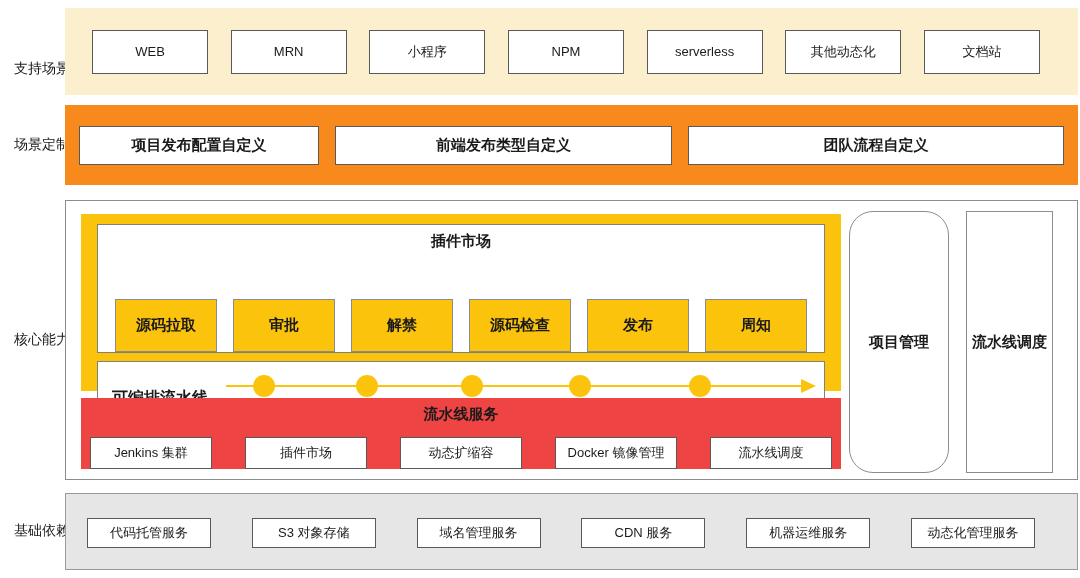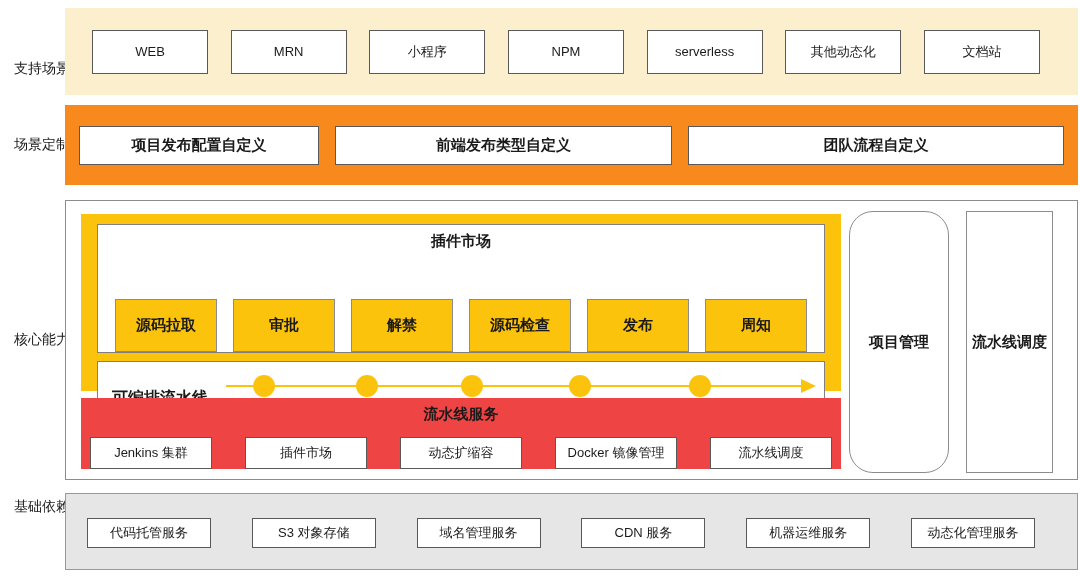--- a/index.html
+++ b/index.html
@@ -135,21 +135,21 @@
   .infra-band .wbox { width: 124px; height: 30px; }
 </style>
 </head>
 <body>
 
 <div class="canvas">
 
   <div class="row-label" style="top:60px">支持场景</div>
   <div class="row-label" style="top:136px">场景定制</div>
   <div class="row-label" style="top:331px">核心能力</div>
-  <div class="row-label" style="top:498px">基础依赖</div>
+  <div class="row-label" style="top:522px">基础依赖</div>
 
   <div class="band custom-band">
     <div class="wbox c0">项目发布配置自定义</div>
     <div class="wbox c1">前端发布类型自定义</div>
     <div class="wbox c2">团队流程自定义</div>
   </div>
 
   <div class="band support-band">
     <div class="wbox">WEB</div>
     <div class="wbox">MRN</div>

